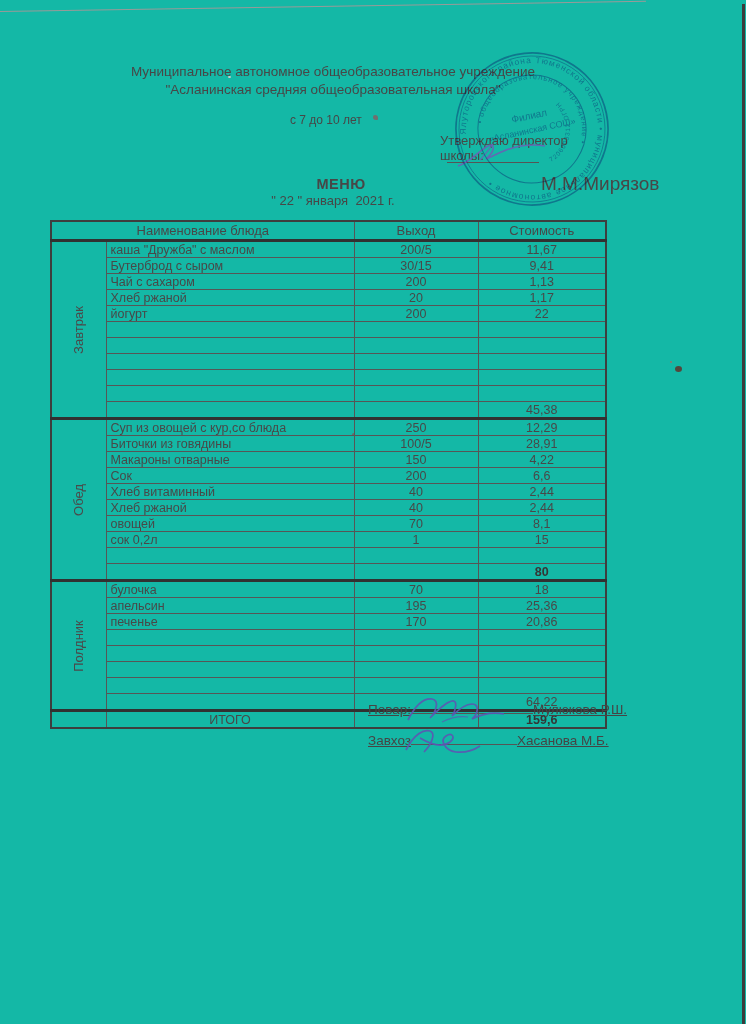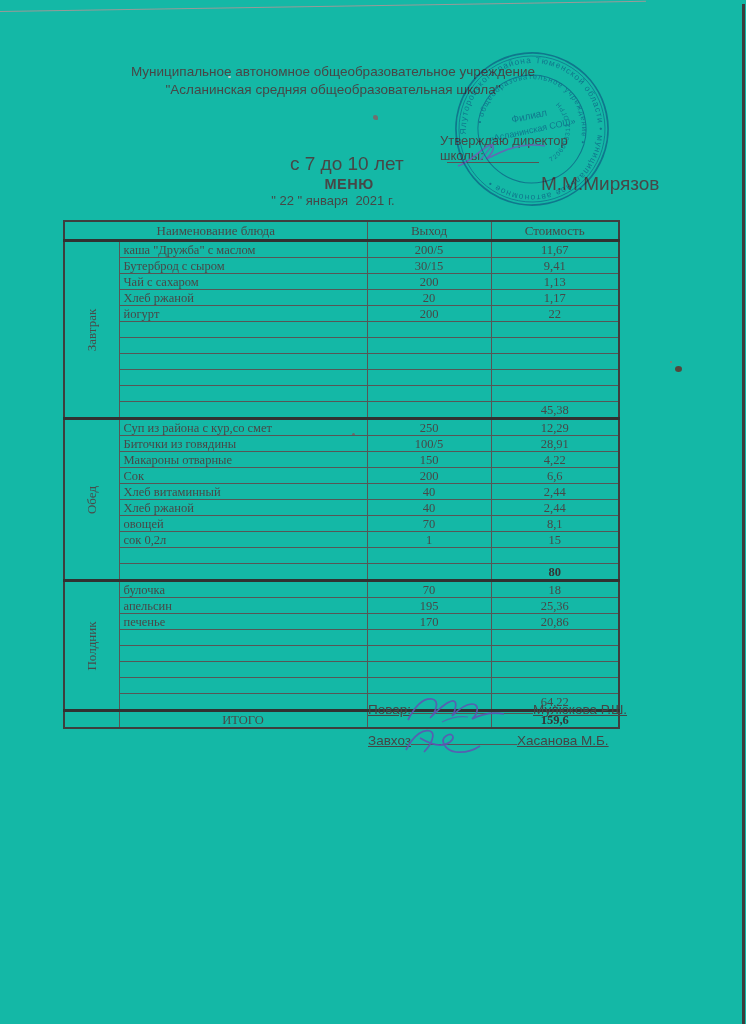--- a/index.html
+++ b/index.html
@@ -13,34 +13,34 @@
   .pre { white-space:pre; }
 
   
   #top-scan-line { left:-2px; top:11px; width:648px; height:1px; background:#9a9a98; transform:rotate(-0.9deg); transform-origin:left center; }
   #right-edge-line { right:1px; top:4px; width:3px; height:1020px; background:#3c3c3c; }
   .speck { border-radius:50%; }
 
   
   #org1 { left:0; top:64px; width:666px; font-size:13.5px; }
   #org2 { left:0; top:82px; width:666px; font-size:13.5px; }
-  #age-note { left:290px; top:113px; font-size:19px;margin-top:40px; }
+  #age-note { left:290px; top:113px; font-size:12px; }
   #approve { left:440px; top:133px; width:172px; font-size:13px; }
   #director-line { left:447px; top:162px; width:92px; height:1px; background:#555; }
   #director-name { left:541px; top:149px; font-size:19px;margin-top:24px; }
 
   
   #stamp { left:448px; top:45px; width:168px; height:168px; mix-blend-mode:multiply; opacity:.8; transform:rotate(-12deg); }
 
   
-  #menu-title { left:16px; top:176px; width:666px; font-size:14.5px; font-weight:bold; letter-spacing:.5px; }
+  #menu-title { left:8px; top:176px; width:666px; font-size:14.5px; font-weight:bold; letter-spacing:.5px; }
   #menu-date { left:0; top:193px; width:666px; font-size:13px; }
 
   
-  #menu-table { position:absolute; left:63px; top:220px; width:555px; border-collapse:collapse; table-layout:fixed;font-family:Liberation Serif, serif; }
+  #menu-table { position:absolute; left:50px; top:220px; width:555px; border-collapse:collapse; table-layout:fixed; }
   #menu-table th, #menu-table td {
     border:1.5px solid #565656; padding:0 4px; height:15px;
     font-size:12.5px; font-weight:normal; color:#484848;
     overflow:hidden; line-height:14px;
   }
   #menu-table { border:2px solid #3e3e3e; }
   #menu-table th { font-size:13px; text-align:center; height:17px; }
   #menu-table td.name { text-align:left; }
   #menu-table td.out, #menu-table td.cost { text-align:center; }
   #menu-table tr.section-start td { border-top:3px solid #313131; }
@@ -181,21 +181,21 @@
         </tr>
         <tr>
           <td class="name"></td>
           <td class="out"></td>
           <td class="cost">45,38</td>
         </tr>
         <tr class="section-start">
           <td class="cat" rowspan="10">
             <div class="vlabel">Обед</div>
           </td>
-          <td class="name">Суп из района с кур,со смет</td>
+          <td class="name">Суп из овощей с кур,со блюда</td>
           <td class="out">250</td>
           <td class="cost">12,29</td>
         </tr>
         <tr>
           <td class="name">Биточки из говядины</td>
           <td class="out">100/5</td>
           <td class="cost">28,91</td>
         </tr>
         <tr>
           <td class="name">Макароны отварные</td>

